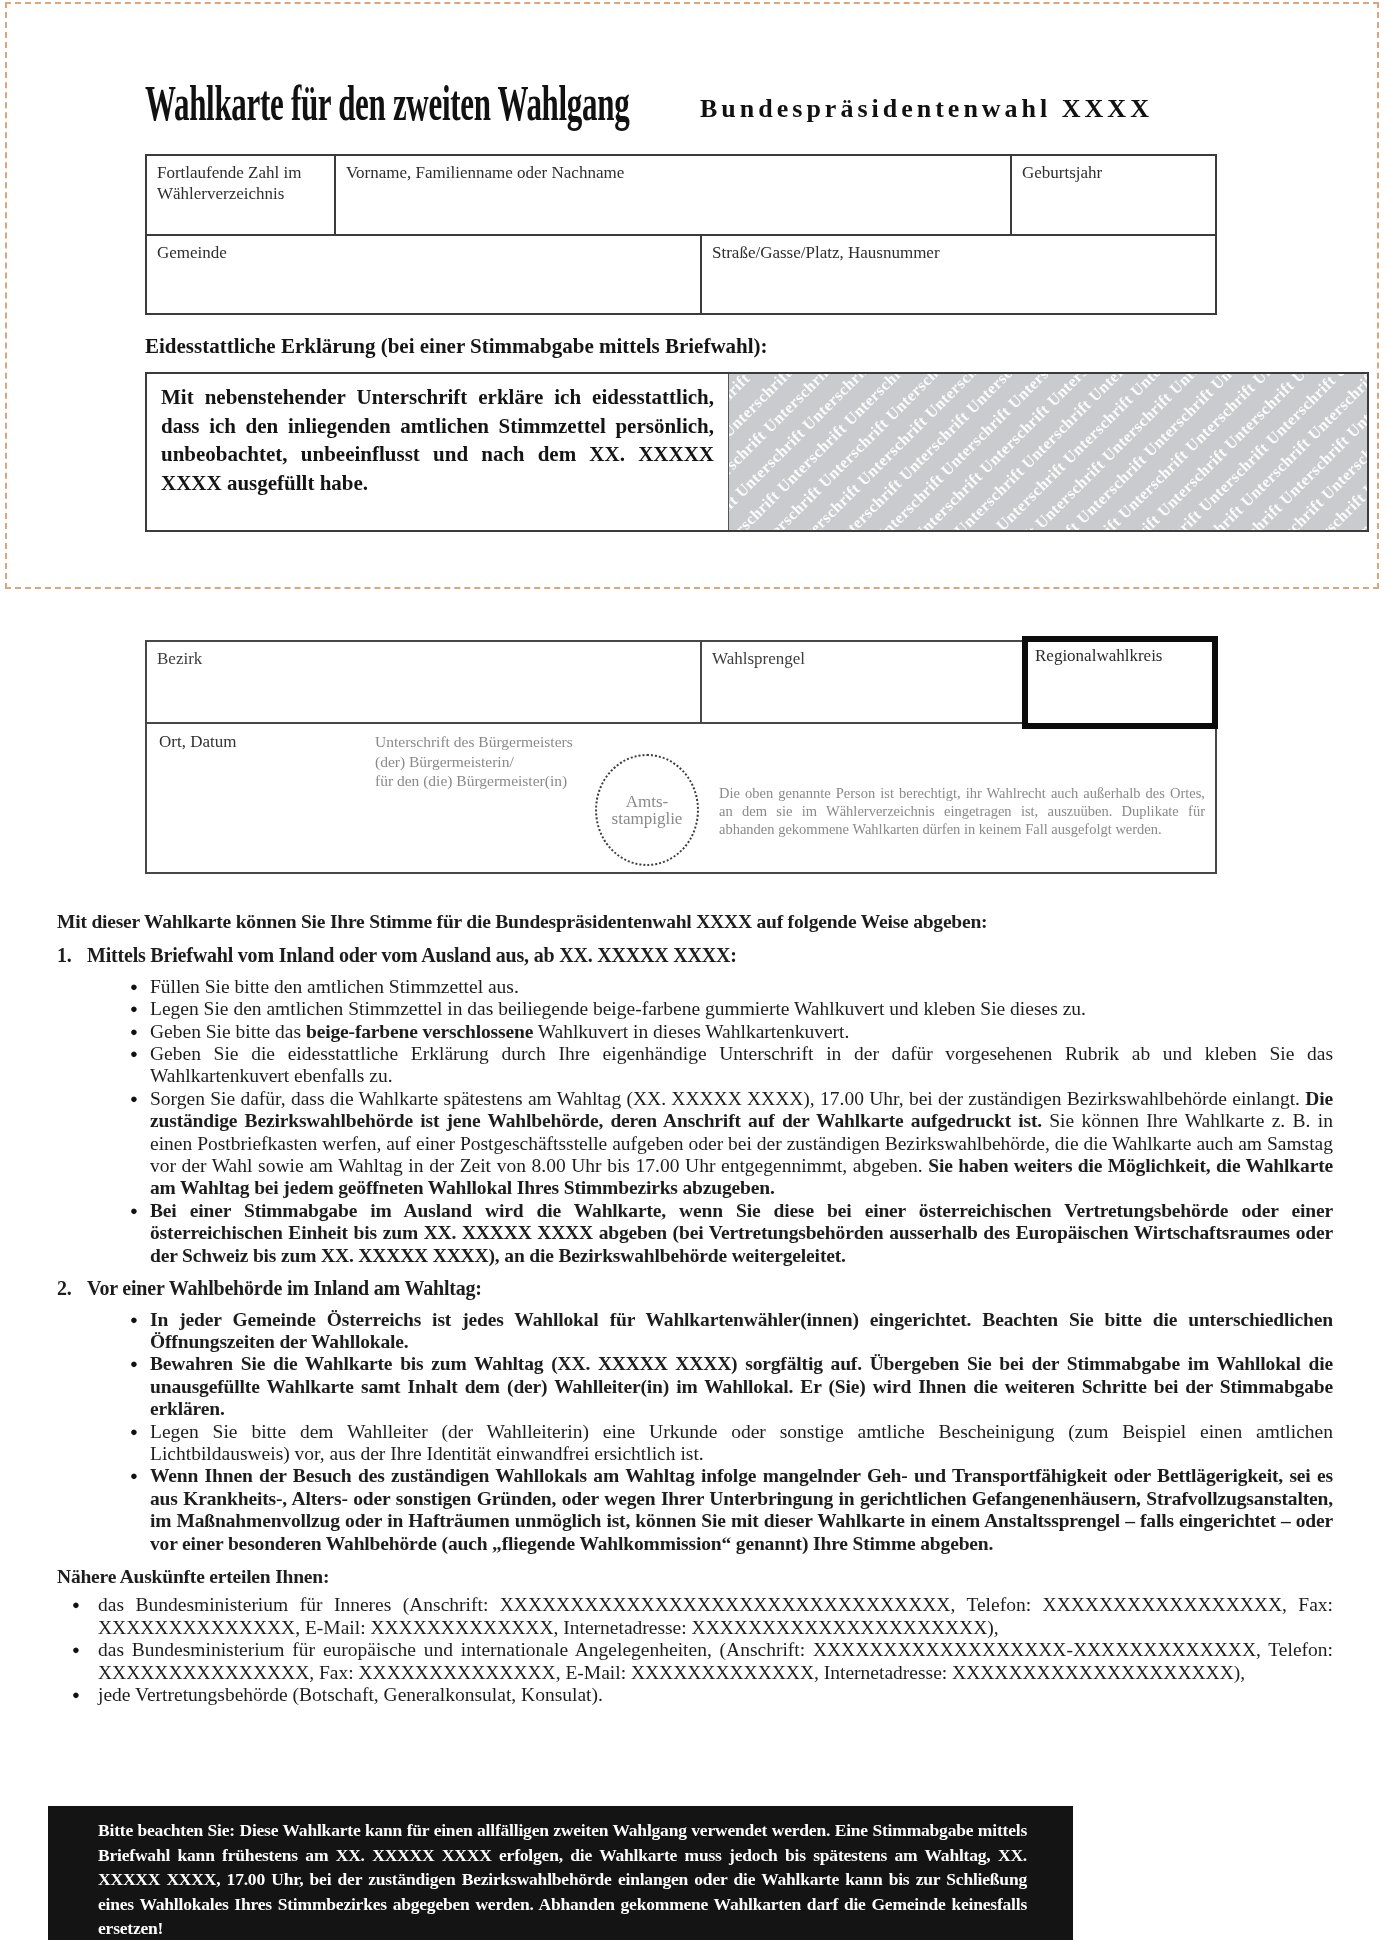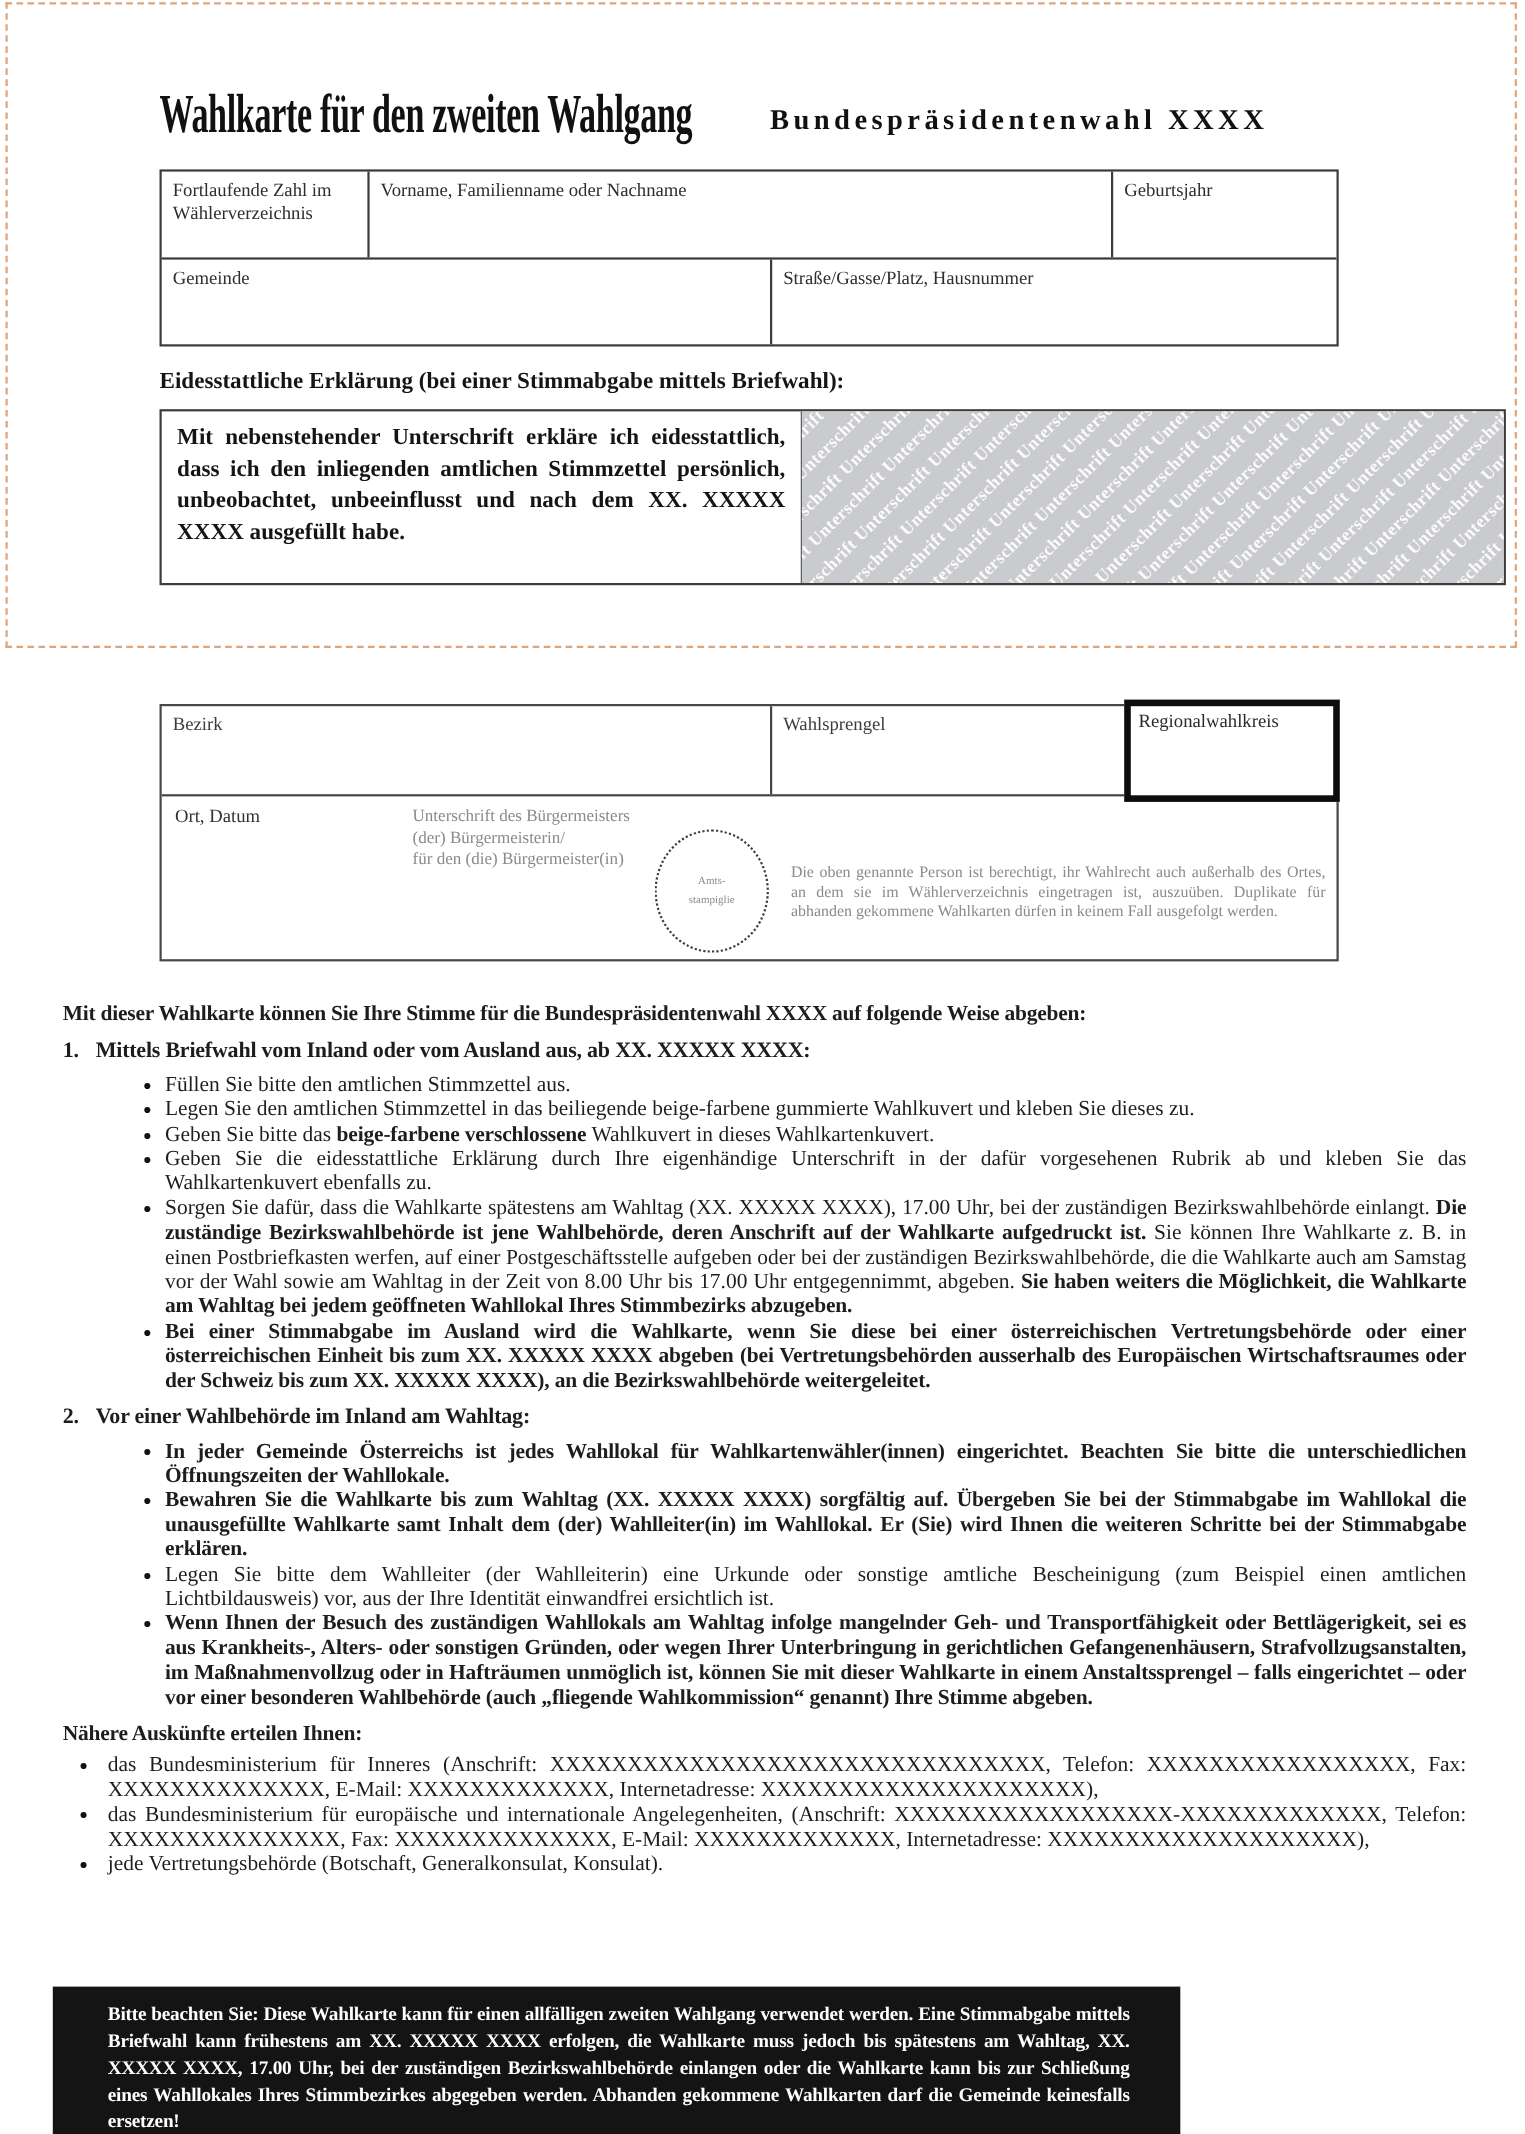--- a/index.html
+++ b/index.html
@@ -51,21 +51,21 @@
   .lr1-c2{flex:1;}
   .lowtable .cell{color:#3d3d3d;}
   .rwk-box{position:absolute;left:1022px;top:636px;width:196px;height:93px;
            border:6px solid #0c0c0c;background:#fff;box-sizing:border-box;padding:4px 7px;
            font-size:17px;color:#2b2b2b;}
   .place-date{position:absolute;left:12px;top:8px;font-size:17px;color:#323232;}
   .mayor{position:absolute;left:228px;top:8px;font-size:15.5px;line-height:19.5px;
          color:#8a8a8c;white-space:pre-line;}
   .stamp{position:absolute;left:448px;top:30px;width:104px;height:112px;border:2.5px dotted #3c3c3c;
          border-radius:50%;display:flex;align-items:center;justify-content:center;text-align:center;
-         font-size:10px;line-height:17px;color:#8a8a8c;white-space:pre-line;box-sizing:border-box;}
+         font-size:17px;line-height:17px;color:#8a8a8c;white-space:pre-line;box-sizing:border-box;}
   .auth-note{position:absolute;left:572px;top:60px;width:486px;font-size:14.5px;line-height:18px;
              color:#8a8a8c;text-align:justify;}
 
   
   .main{position:absolute;left:57px;top:911px;width:1276px;font-size:19.5px;line-height:22.4px;color:#1d1d1d;}
   .intro{font-weight:bold;margin-bottom:11px;letter-spacing:-.2px;}
   .sec-h{display:flex;font-weight:bold;font-size:20px;margin:10px 0 9px 0;letter-spacing:-.2px;}
   .sec-h .num{width:30px;flex:none;}
   .bullets-sec{padding-left:73px;}
   .bullets-info{padding-left:15px;}

